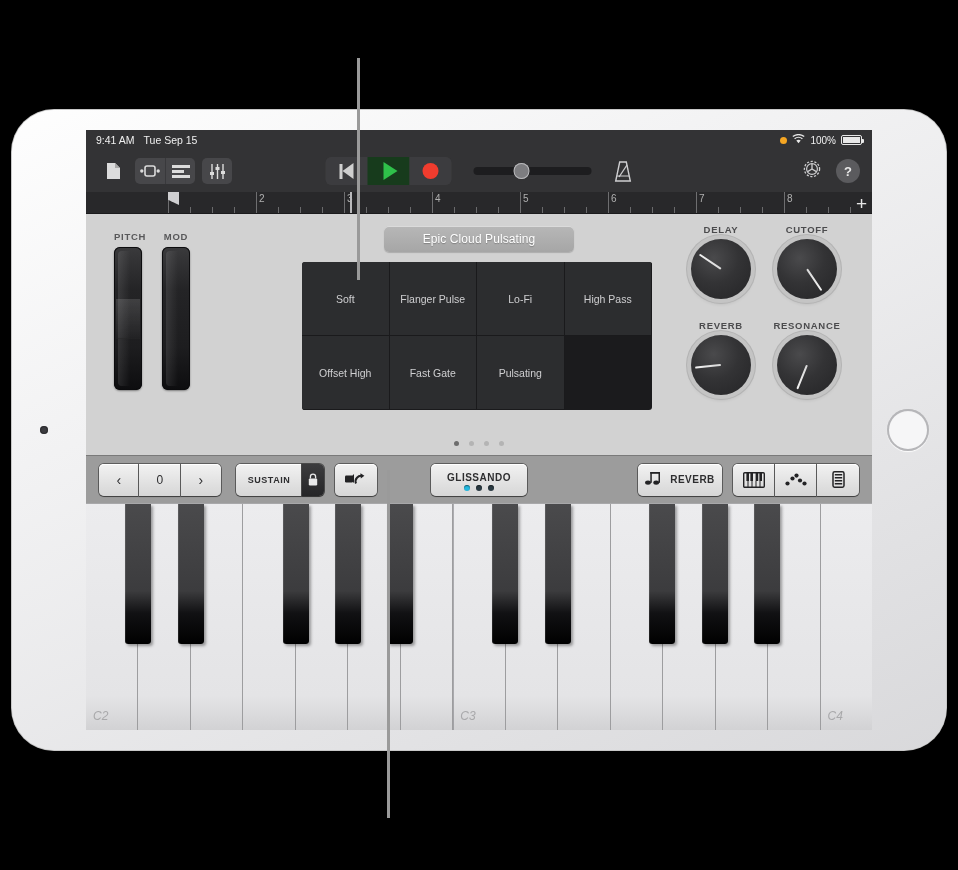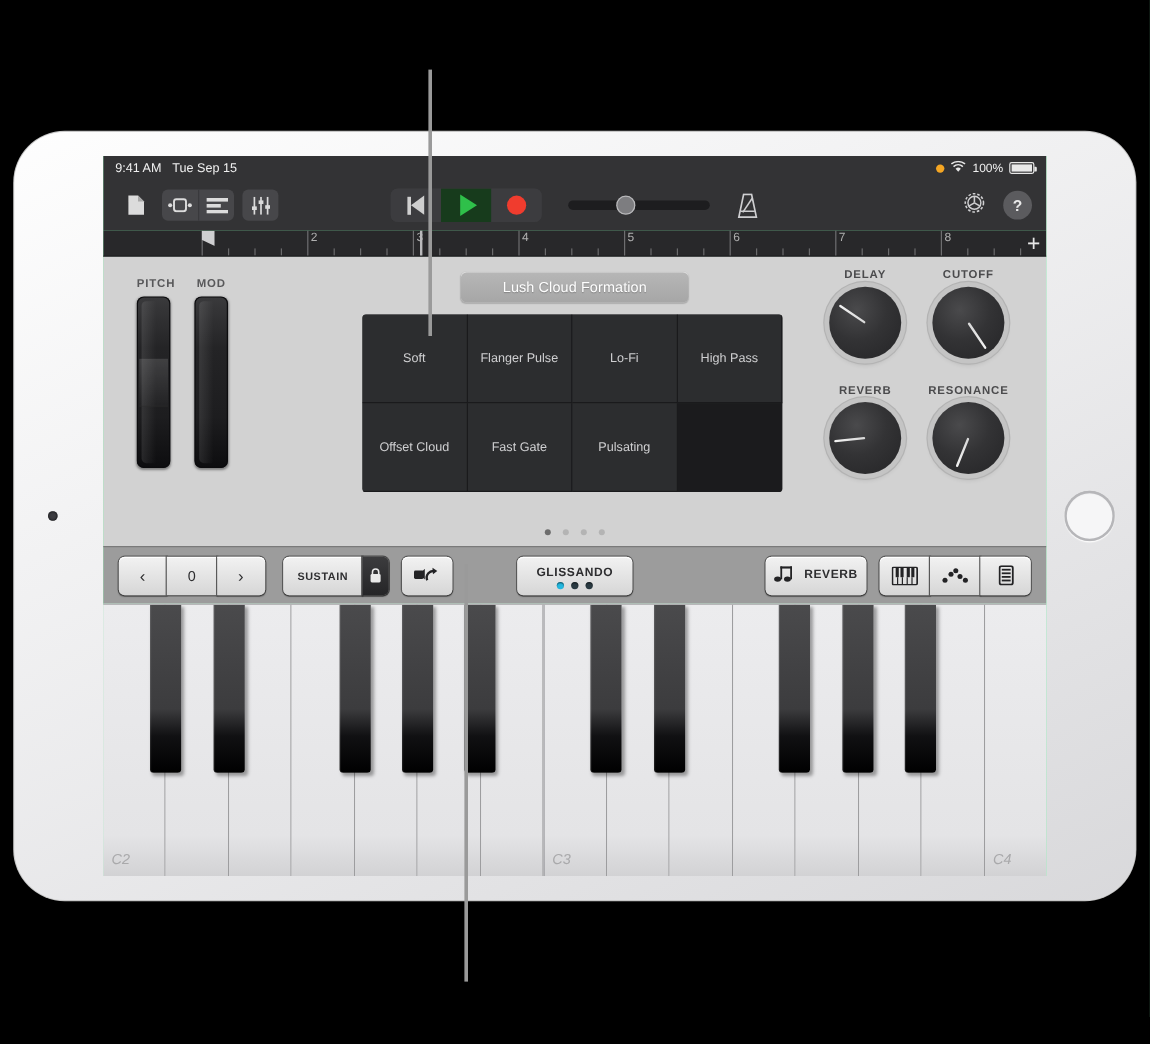--- a/index.html
+++ b/index.html
@@ -477,41 +477,41 @@
           <div class="bar-label" style="left: 701px;">8</div>
           <div class="tick" style="left: 720px;"></div>
           <div class="tick" style="left: 742px;"></div>
           <div class="tick" style="left: 764px;"></div>
           <div id="playhead" style="left: 264px;"></div>
           <div id="playhead-flag" style="left: 82px;"></div>
         </div>
 
       <div id="instrument">
 
-        <div id="patch-name">Lush Cloud Formation</div>
+        <div id="patch-name">Epic Cloud Pulsating</div>
 
         <div id="wheels">
           <div class="wheel-col">
             <div class="wheel-label">PITCH</div>
             <div class="wheel">
               <div class="wheel-thumb" style="top:52px"></div>
             </div>
           </div>
           <div class="wheel-col">
             <div class="wheel-label">MOD</div>
             <div class="wheel"></div>
           </div>
         </div>
 
         <div id="preset-grid">
             <div class="preset">Soft</div>
             <div class="preset">Flanger Pulse</div>
             <div class="preset">Lo-Fi</div>
             <div class="preset">High Pass</div>
-            <div class="preset">Offset Cloud</div>
+            <div class="preset">Offset High</div>
             <div class="preset">Fast Gate</div>
             <div class="preset">Pulsating</div>
           </div>
         <div id="page-dots">
             <i class="active"></i>
             <i></i>
             <i></i>
             <i></i>
           </div>
 

